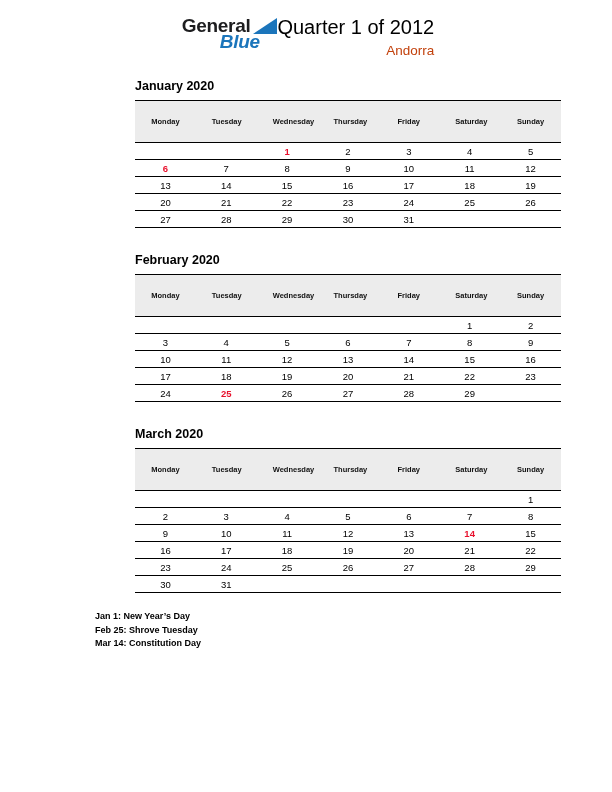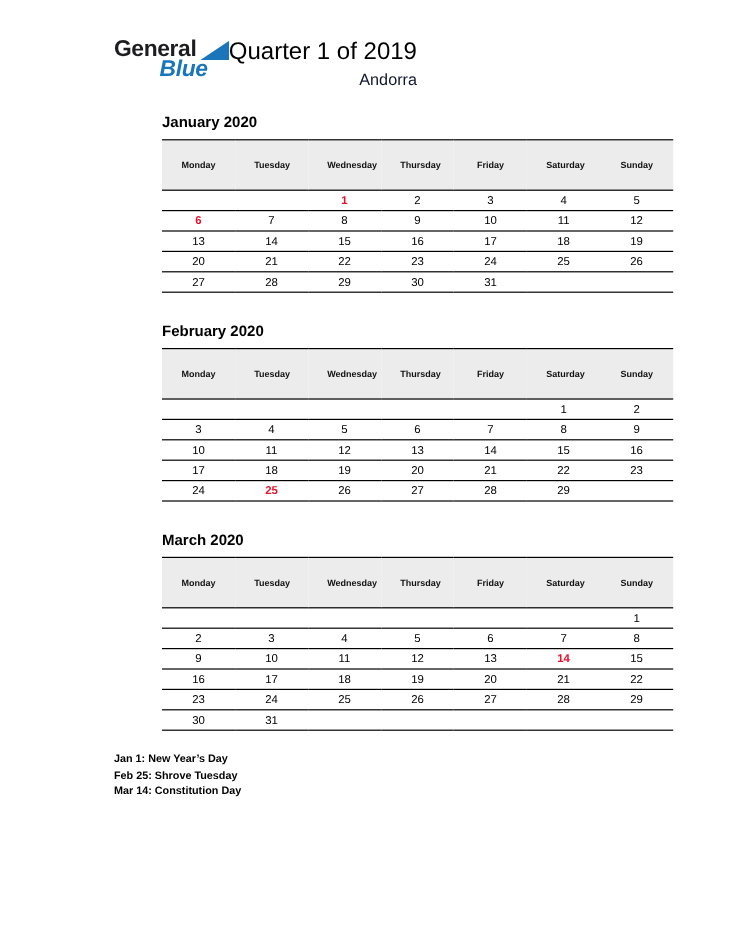--- a/index.html
+++ b/index.html
@@ -12,31 +12,31 @@
   html, body { margin: 0; padding: 0; background: #ffffff; }
   body { font-family: "Liberation Sans", sans-serif; color: #111; }
   .page {
     width: 612px; height: 792px; background: #ffffff;
     position: relative; margin: 0 auto; overflow: hidden;
   }
   .content { margin-left: 95px; width: 426px; }
 
   
   .page-header {
-    display: flex; justify-content: flex-start; align-items: flex-start;
-    padding-top: 32px;
+    display: flex; justify-content: center; align-items: flex-start;
+    padding-top: 16px;
   }
   .logo { line-height: 1; }
   .logo-line1 { display: flex; align-items: flex-start; }
   .logo-general { font-size: 19px; font-weight: bold; color: #1d1d1f; letter-spacing: -0.3px; }
   .logo-triangle { margin-left: 3px; margin-top: 2px; display: block; }
   .logo-blue { font-size: 19px; font-weight: bold; color: var(--accent); margin-left: 38px; margin-top: -3px; letter-spacing: -0.3px; font-style: italic; }
   .title-block { text-align: right; }
   .doc-title { font-size: 20px; font-weight: 400; color: #000; line-height: 1.15; }
-  .doc-subtitle { font-size: 13.5px; font-weight: 400; color: #0f172a; margin-top: 4px; }
+  .doc-subtitle { font-size: 13.5px; font-weight: 400; color: #c2410c; margin-top: 4px; }
 
   
   .month { margin-top: 25px; margin-left: 40px; }
   .month:first-child { margin-top: 21px; }
   .month-title { font-size: 12.5px; font-weight: bold; color: #000; margin: 0 0 7px 0; }
   table.cal { width: 426px; border-collapse: collapse; table-layout: fixed; }
   table.cal th {
     background: var(--head-bg);
     border-top: 1px solid var(--line);
     border-bottom: 1px solid var(--line);
@@ -64,21 +64,21 @@
       <div class="logo">
         <div class="logo-line1">
           <span class="logo-general">General</span>
           <svg class="logo-triangle" width="24" height="16" viewBox="0 0 24 16" aria-hidden="true">
             <polygon points="0,16 24,16 24,0" fill="#1b75bb"></polygon>
           </svg>
         </div>
         <div class="logo-blue">Blue</div>
       </div>
       <div class="title-block">
-        <div class="doc-title">Quarter 1 of 2019</div>
+        <div class="doc-title">Quarter 1 of 2012</div>
         <div class="doc-subtitle">Andorra</div>
       </div>
     </div>
 
     <div id="months">
         <section class="month">
           <h2 class="month-title">January 2020</h2>
           <table class="cal">
             <thead>
               <tr>

